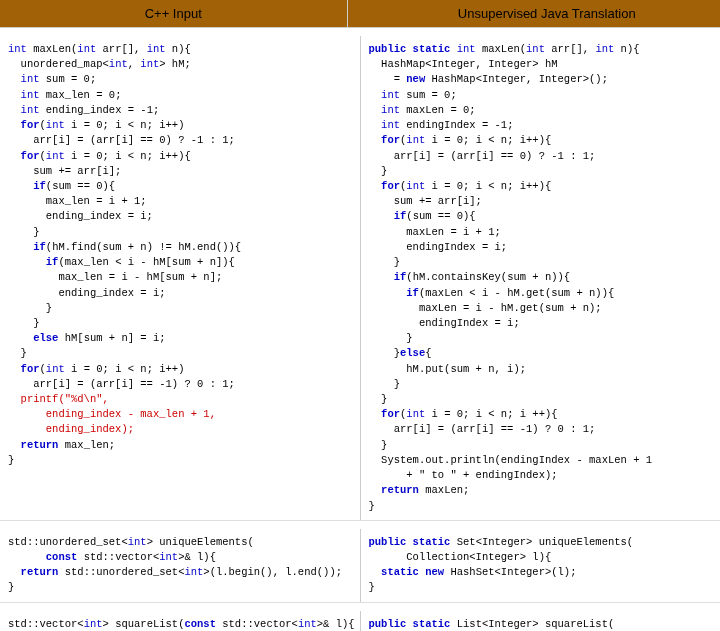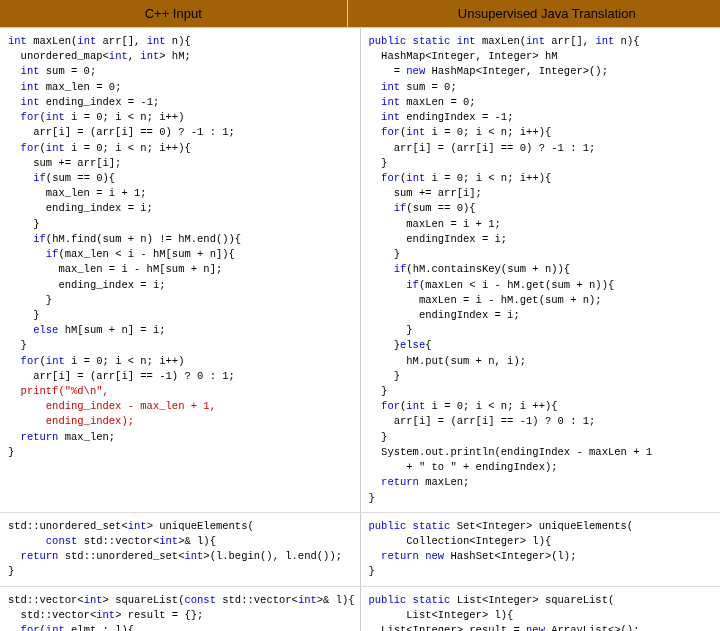--- a/index.html
+++ b/index.html
@@ -31,35 +31,36 @@
       color: #000;
       border-right: 1px solid #ccc;
     }
     .header-cell:last-child {
       border-right: none;
       margin-left: 26px;
     }
     .content-row {
       display: flex;
       border-bottom: 1px solid #ddd;
+      margin-top: 8px;
     }
     .code-panel {
       flex: 1;
       padding: 6px 8px;
       border-right: 1px solid #ccc;
       font-size: 10.5px;
       line-height: 1.45;
       vertical-align: top;
       white-space: pre;
       overflow: hidden;
     }
     .code-panel:last-child {
       border-right: none;
     }
-    .kw { color: #0000cc; font-weight: normal; }
+    .kw { color: #0000cc; font-weight: bold; }
     .red { color: #cc0000; }
     .type { color: #0000cc; }
     pre {
       font-family: 'Courier New', Courier, monospace;
       font-size: 10.5px;
       line-height: 1.45;
       white-space: pre;
     }
   </style>
 </head>
@@ -133,21 +134,21 @@
 }</pre></div>
   </div>
 
   <div class="content-row">
     <div class="code-panel"><pre>std::unordered_set&lt;<span class="type">int</span>&gt; uniqueElements(
       <span class="kw">const</span> std::vector&lt;<span class="type">int</span>&gt;&amp; l){
   <span class="kw">return</span> std::unordered_set&lt;<span class="type">int</span>&gt;(l.begin(), l.end());
 }</pre></div>
     <div class="code-panel"><pre><span class="kw">public static</span> Set&lt;Integer&gt; uniqueElements(
       Collection&lt;Integer&gt; l){
-  <span class="kw">return new</span> HashSet&lt;Integer&gt;(l);
+  <span class="kw">static new</span> HashSet&lt;Integer&gt;(l);
 }</pre></div>
   </div>
 
   <div class="content-row">
     <div class="code-panel"><pre>std::vector&lt;<span class="type">int</span>&gt; squareList(<span class="kw">const</span> std::vector&lt;<span class="type">int</span>&gt;&amp; l){
   std::vector&lt;<span class="type">int</span>&gt; result = {};
   <span class="kw">for</span>(<span class="type">int</span> elmt : l){
     result.push_back(elmt * elmt);
   }
    result;

